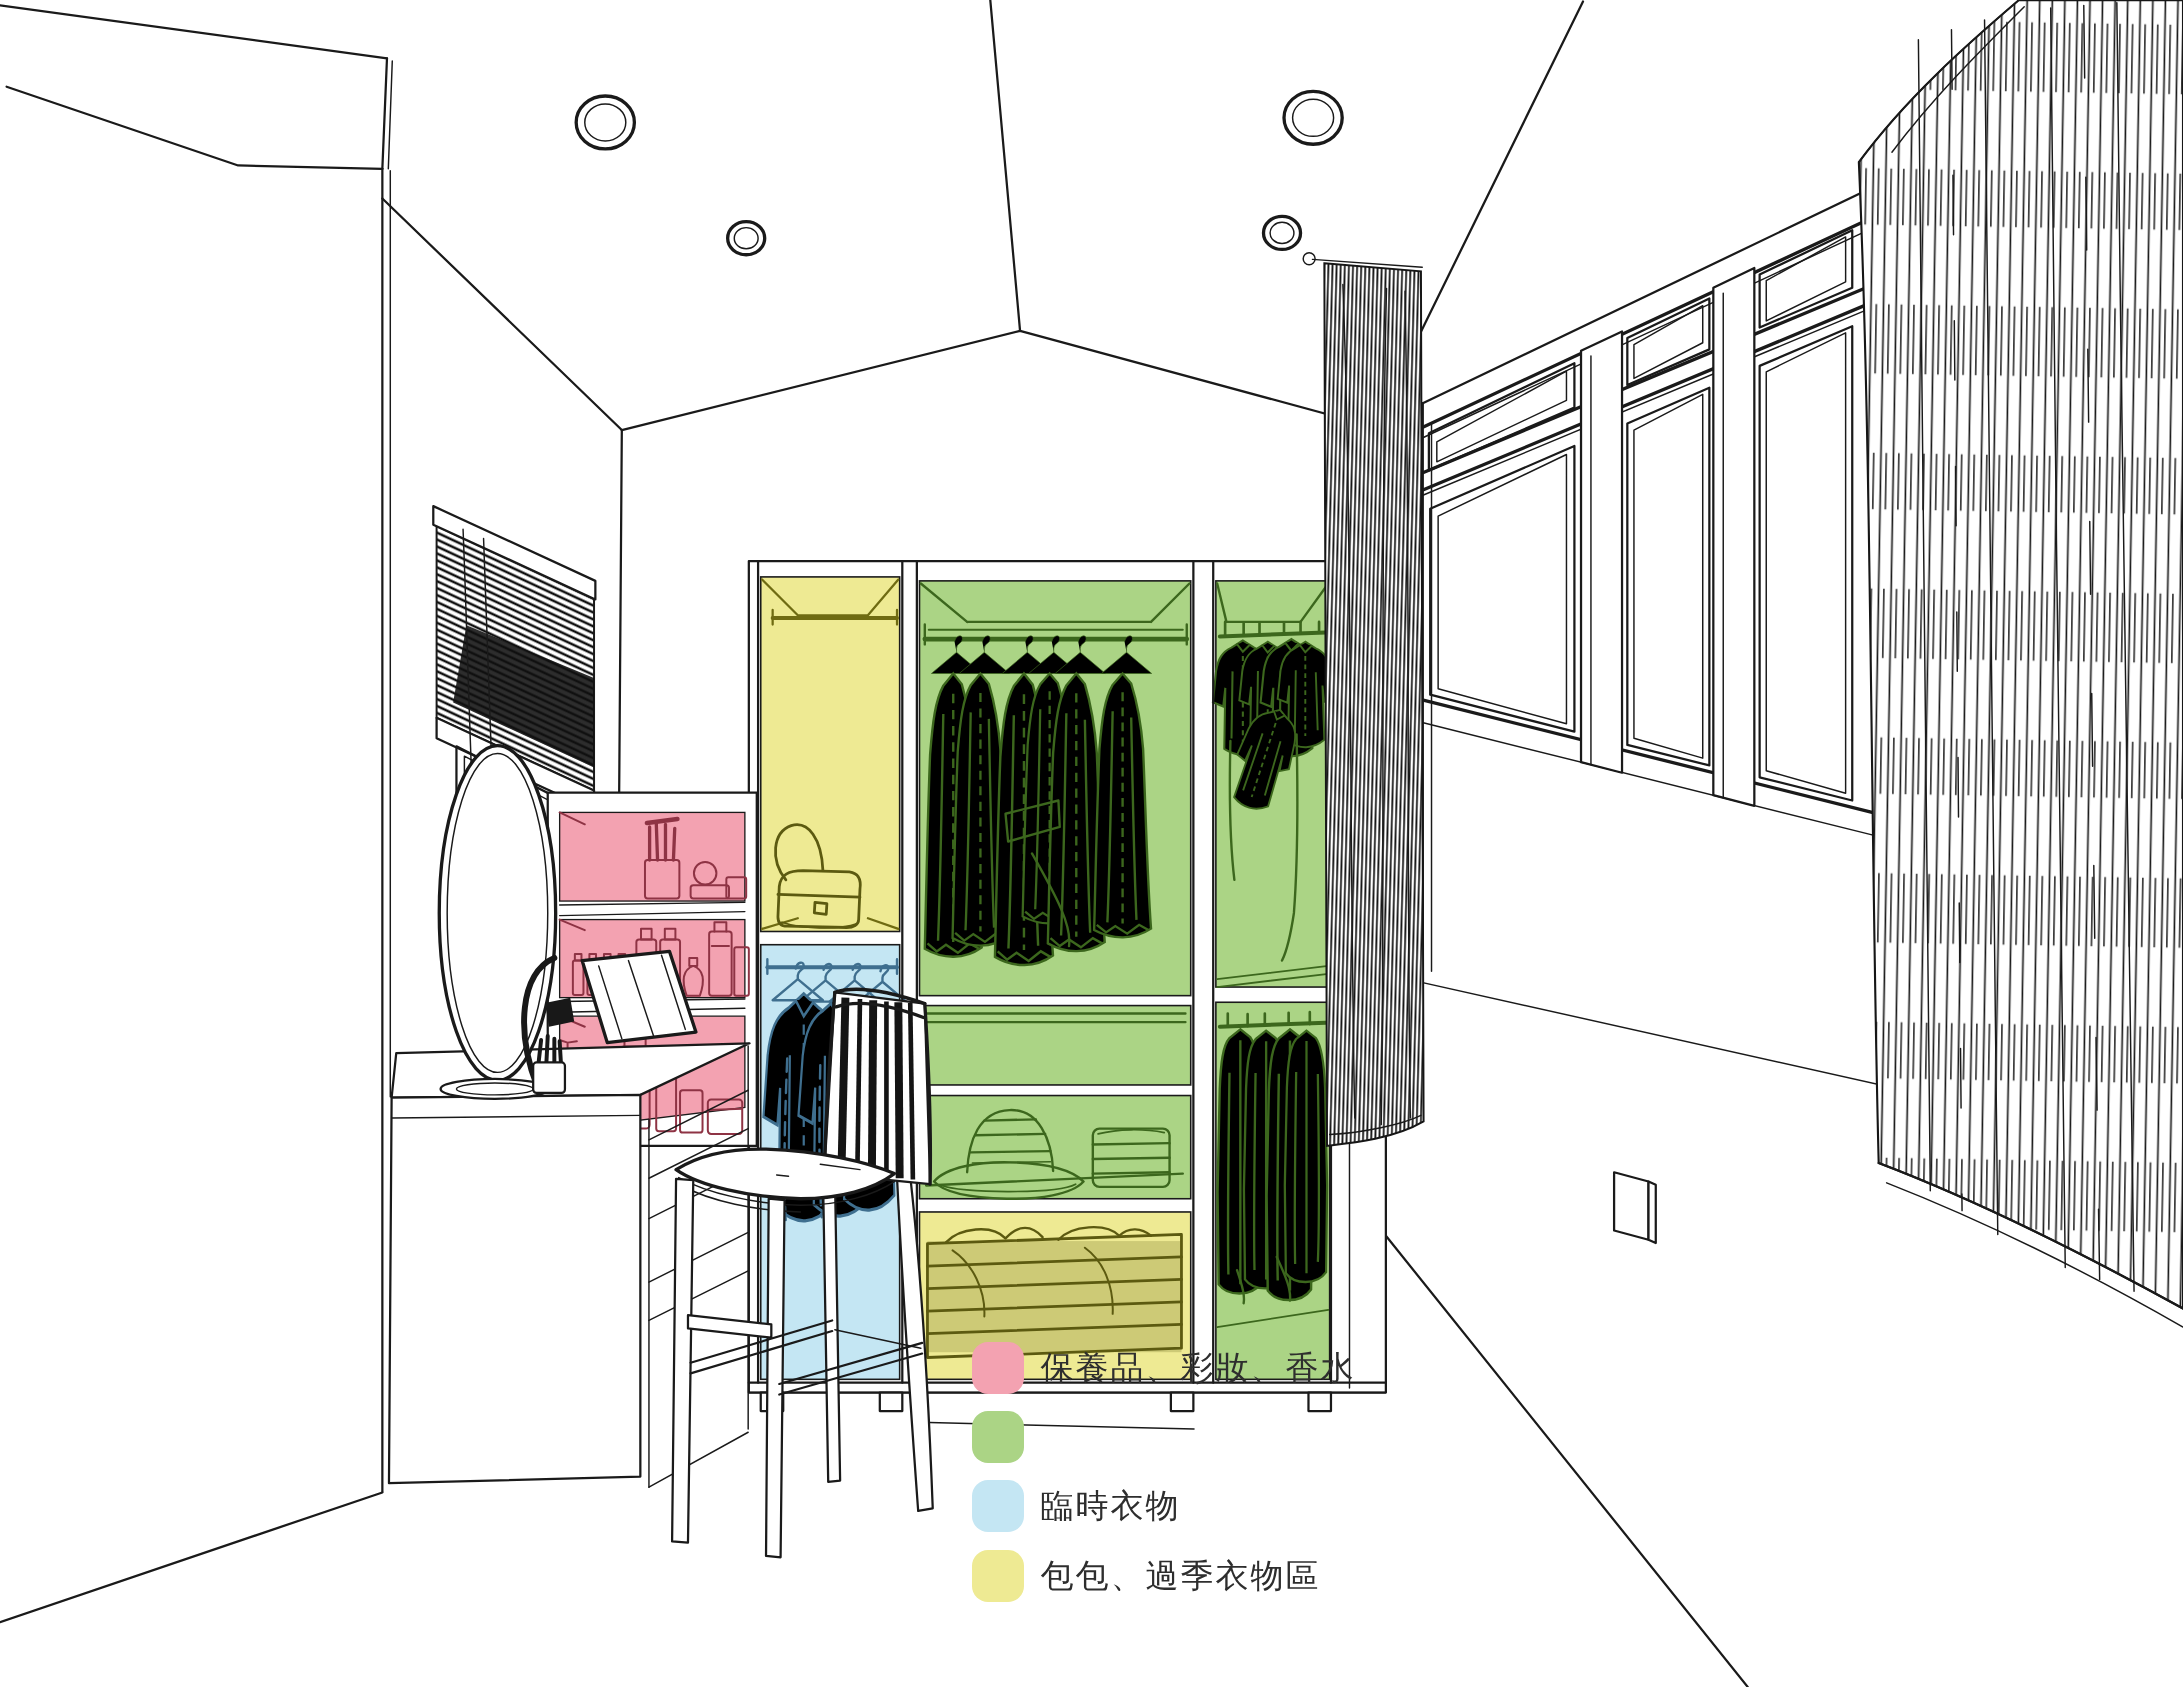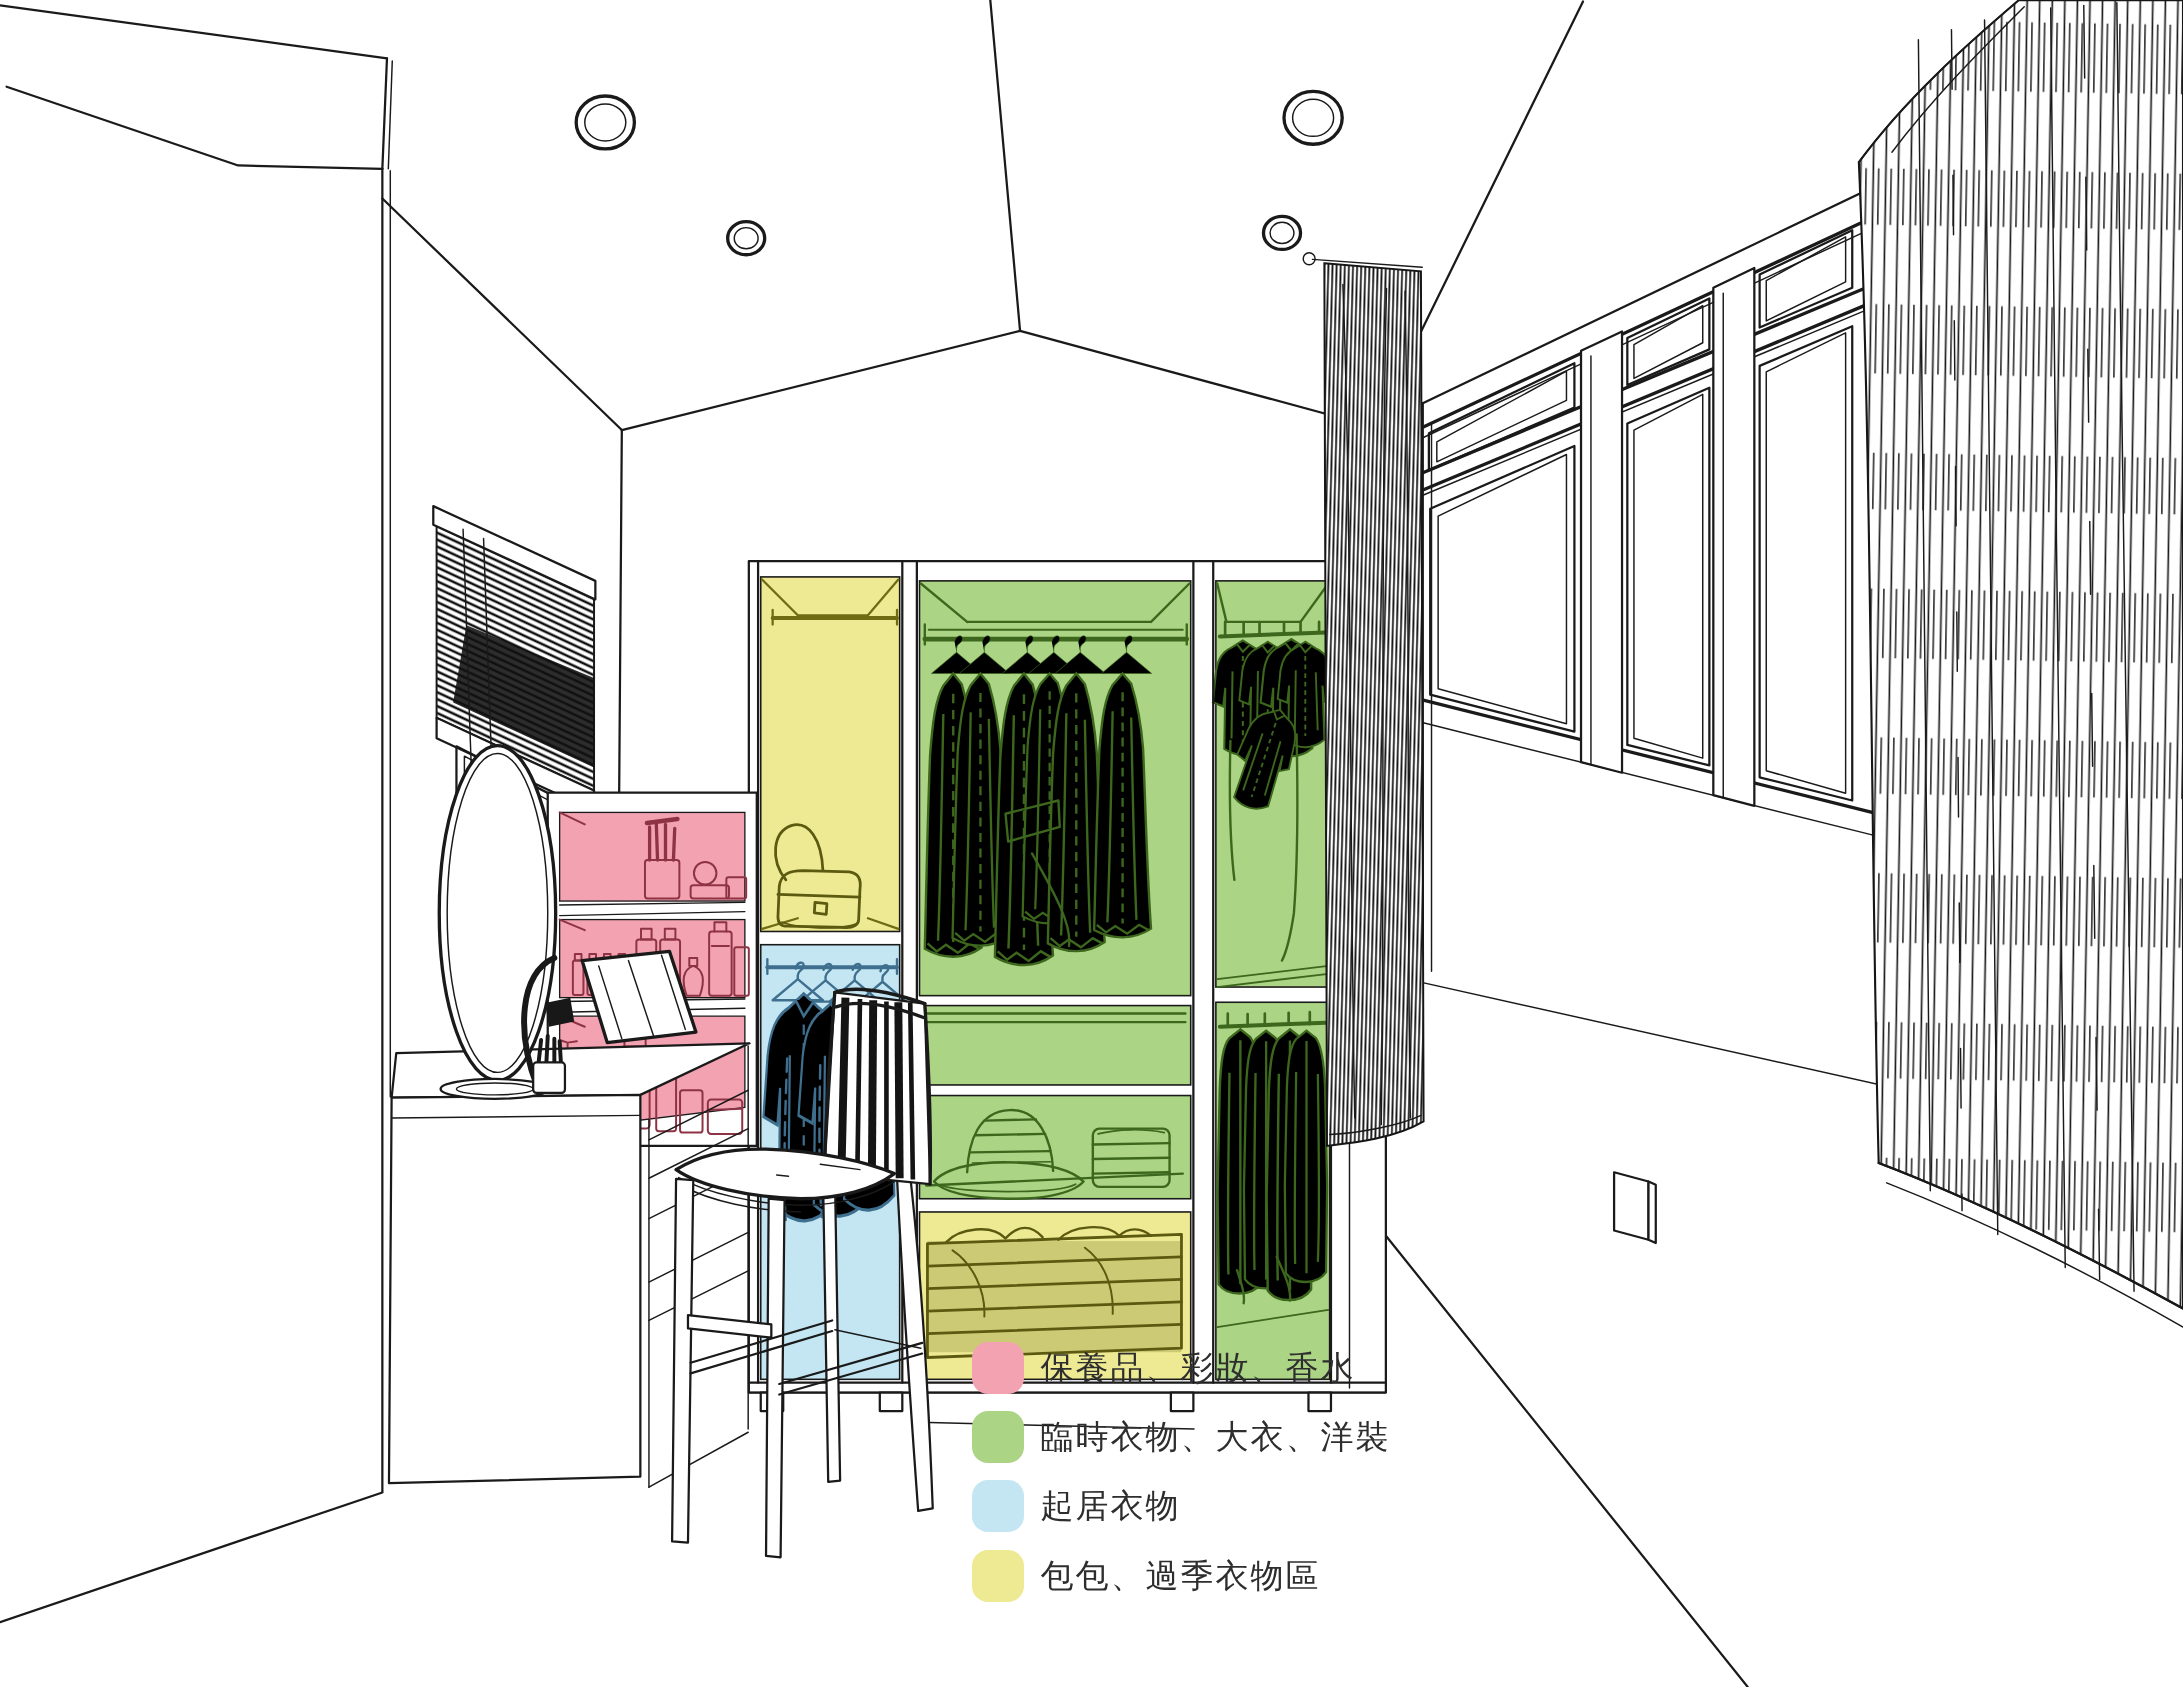--- a/index.html
+++ b/index.html
@@ -424,25 +424,24 @@
   </g>
 </svg>
 
   <div class="legend">
     <div class="legend-row r0">
       <span class="swatch" style="background: rgb(243, 162, 177);"></span>
       <span class="legend-label">保養品、彩妝、香水</span>
     </div>
     <div class="legend-row r1">
       <span class="swatch" style="background: rgb(171, 212, 133);"></span>
-      <span class="legend-label">臨時衣物、大衣、洋裝</span>
     </div>
     <div class="legend-row r2">
       <span class="swatch" style="background: rgb(196, 230, 243);"></span>
-      <span class="legend-label">起居衣物</span>
+      <span class="legend-label">臨時衣物</span>
     </div>
     <div class="legend-row r3">
       <span class="swatch" style="background: rgb(238, 234, 147);"></span>
       <span class="legend-label">包包、過季衣物區</span>
     </div>
   </div>
 </div>
 
 
 </body></html>

